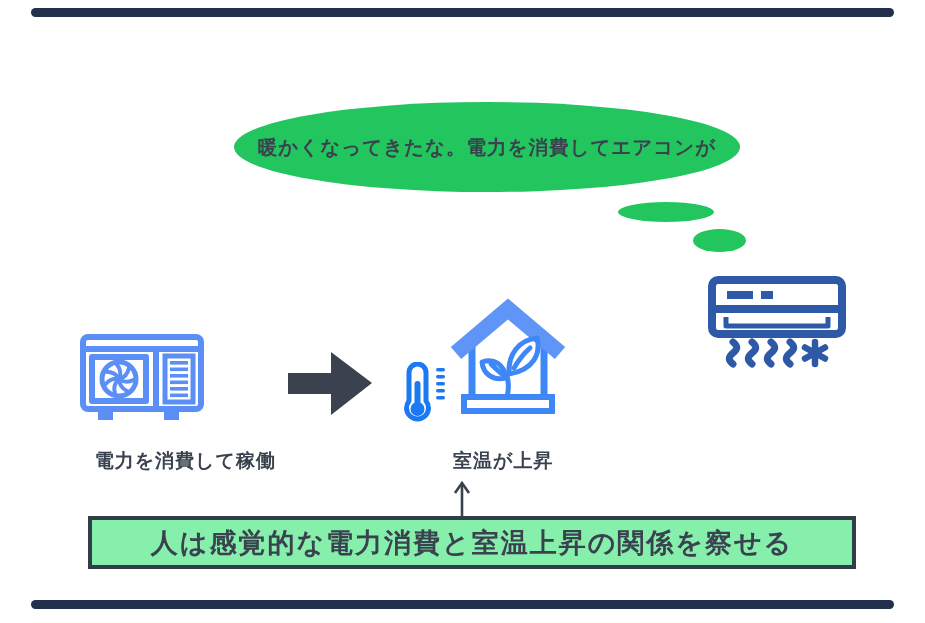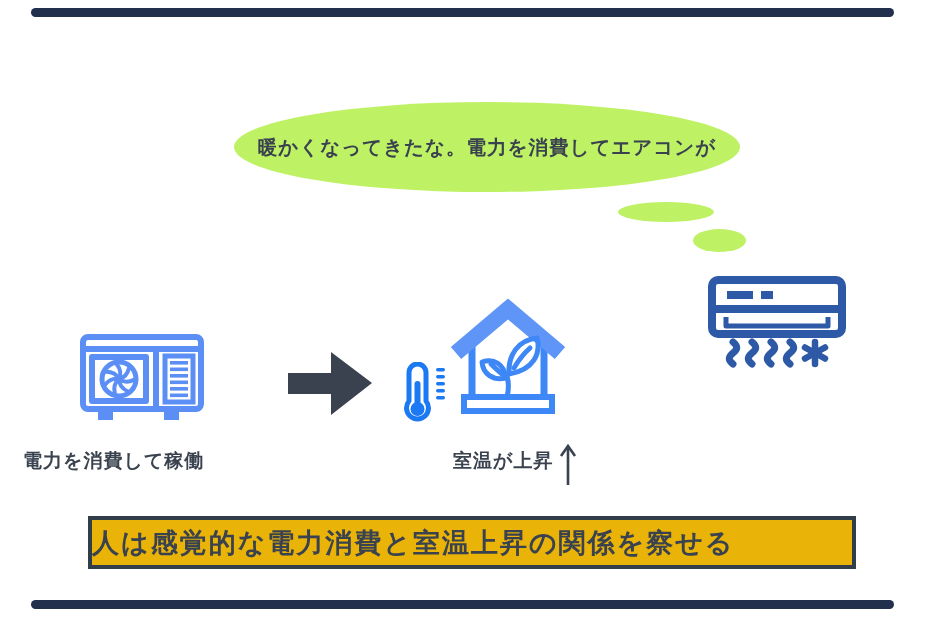--- a/index.html
+++ b/index.html
@@ -5,21 +5,21 @@
   html,body{margin:0;padding:0;background:#ffffff;}
   #stage{
     position:relative;width:925px;height:623px;background:#ffffff;overflow:hidden;
     font-family:"Liberation Sans","DejaVu Sans",sans-serif;
   }
   .bar{position:absolute;left:31px;width:863px;height:9px;background:#22304e;border-radius:5px;}
   #top-bar{top:8px;}
   #bottom-bar{top:600px;}
 
   .bubble{
-    position:absolute;background:#bef264;border-radius:50%;
+    position:absolute;background:#22c55e;border-radius:50%;
   }
   #thought-bubble{
     left:234px;top:102px;width:506px;height:90px;
     display:flex;flex-direction:column;justify-content:center;align-items:center;
   }
   .bubble-line{
     color:#39424e;font-size:19.5px;font-weight:bold;line-height:31px;
     letter-spacing:1px;white-space:nowrap;
   }
   #bubble-dot-large{left:618px;top:202px;width:96px;height:20px;}
@@ -29,29 +29,29 @@
   #outdoor-unit-icon{left:78px;top:328px;}
   #flow-arrow-icon{left:288px;top:352px;}
   #thermometer-icon{left:400px;top:362px;}
   #house-icon{left:448px;top:293px;}
   #indoor-unit-icon{left:708px;top:276px;}
 
   .caption{
     position:absolute;color:#39424e;font-size:19px;font-weight:bold;
     letter-spacing:1px;white-space:nowrap;
   }
-  #left-caption{left:23px;top:448px;width:220px;text-align:left;}
+  #left-caption{left:56px;top:448px;width:220px;text-align:right;}
   #right-caption-row{
-    position:absolute;left:453px;top:443px;display:flex;align-items:flex-start;gap:6px;
+    position:absolute;left:453px;top:443px;display:flex;align-items:flex-start;gap:6px;flex-direction:column;
   }
   #right-caption{position:static;padding-top:5px;}
   #conclusion-box{
     position:absolute;left:88px;top:516px;width:760px;height:45px;
-    border:4px solid #323d4a;background:#eab308;
-    display:flex;align-items:center;
+    border:4px solid #323d4a;background:#86efac;
+    display:flex;align-items:center;justify-content:center;
   }
   #conclusion-text{
     color:#39424e;font-size:27px;font-weight:bold;letter-spacing:2px;white-space:nowrap;
   }
 </style>
 </head>
 <body>
 
 <div id="stage">
 

